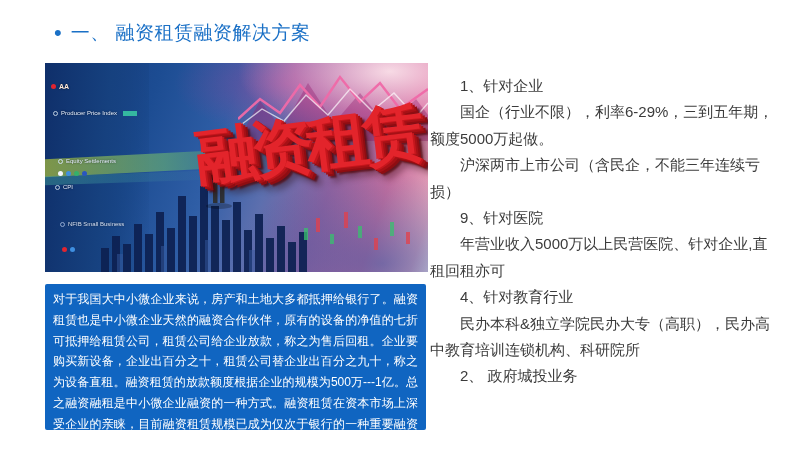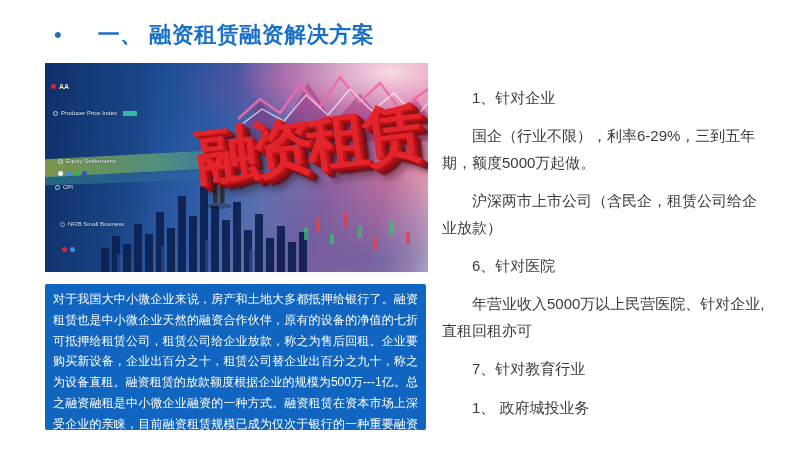--- a/index.html
+++ b/index.html
@@ -2,21 +2,21 @@
 <html><head>
 <meta charset="utf-8">
 <style>
   html,body{margin:0;padding:0;}
   body{font-family:"Liberation Sans","DejaVu Sans",sans-serif;}
   .page{position:relative;width:800px;height:450px;background:#ffffff;overflow:hidden;}
 
   
   .title-row{position:absolute;left:54px;top:20px;display:flex;align-items:center;color:#1A70C6;}
   .title-bullet{font-size:22px;line-height:22px;margin-right:9px;}
-  .page-title{font-size:22px;font-weight:bold;letter-spacing:.5px;margin-left:27px;}
+  .page-title{font-size:19px;font-weight:normal;letter-spacing:.5px;}
 
   
   .hero{position:absolute;left:45px;top:63px;width:383px;height:209px;overflow:hidden;
     background:
       radial-gradient(ellipse 55% 45% at 90% 4%, rgba(252,225,233,.95), rgba(238,140,185,.55) 45%, transparent 72%),
       radial-gradient(ellipse 45% 38% at 63% 10%, rgba(178,62,152,.45), transparent 65%),
       radial-gradient(ellipse 55% 60% at 88% 96%, rgba(40,80,160,.55), transparent 72%),
       linear-gradient(108deg,#16377b 0%,#1c4c92 26%,#2f5ea6 44%,#5d6fae 58%,#8f629f 72%,#c66f9e 85%,#e9a8bd 96%,#f6d8de 100%);}
   .left-panel{position:absolute;left:0;top:0;width:104px;height:100%;
     background:linear-gradient(95deg,#0f2f6a 0%,#16417f 55%,rgba(22,65,127,0) 100%);}
@@ -37,21 +37,21 @@
     letter-spacing:-6px;transform:rotate(-7deg);white-space:nowrap;
     text-shadow:2px 1px 0 #c4161c,4px 3px 0 #a61116,6px 5px 0 #8e0d12,8px 7px 2px rgba(80,5,8,.75),11px 11px 7px rgba(40,0,0,.45);}
 
   
   .info-box{position:absolute;left:45px;top:284px;width:381px;height:146px;box-sizing:border-box;
     background:#1065C1;color:#ffffff;padding:5px 8px;font-size:12px;line-height:20.8px;
     text-align:justify;border-radius:2px;}
 
   
   .points{position:absolute;left:430px;top:73px;width:352px;color:#3B3B3B;font-size:15px;line-height:26.4px;}
-  .points p{margin:12px;text-indent:2em;}
+  .points p{margin:0;text-indent:2em;}
 </style>
 </head>
 <body>
 
 <div class="page">
 
   <div class="title-row">
     <span class="title-bullet">•</span>
     <span class="page-title">一、 融资租赁融资解决方案</span>
   </div>
@@ -152,20 +152,21 @@
     </svg>
 
     <div class="headline3d">融资租赁</div>
   </div>
 
   <div class="info-box">对于我国大中小微企业来说，房产和土地大多都抵押给银行了。融资租赁也是中小微企业天然的融资合作伙伴，原有的设备的净值的七折可抵押给租赁公司，租赁公司给企业放款，称之为售后回租。企业要购买新设备，企业出百分之十，租赁公司替企业出百分之九十，称之为设备直租。融资租赁的放款额度根据企业的规模为500万---1亿。总之融资融租是中小微企业融资的一种方式。融资租赁在资本市场上深受企业的亲睐，目前融资租赁规模已成为仅次于银行的一种重要融资手段。</div>
 
   <div class="points">
       <p>1、针对企业</p>
       <p>国企（行业不限），利率6-29%，三到五年期，额度5000万起做。</p>
-      <p>沪深两市上市公司（含民企，租赁公司给企业放款）</p>
-      <p>6、针对医院</p>
+      <p>沪深两市上市公司（含民企，不能三年连续亏损）</p>
+      <p>9、针对医院</p>
       <p>年营业收入5000万以上民营医院、针对企业,直租回租亦可</p>
-      <p>7、针对教育行业</p>
-      <p>1、 政府城投业务</p>
+      <p>4、针对教育行业</p>
+      <p>民办本科&amp;独立学院民办大专（高职），民办高中教育培训连锁机构、科研院所</p>
+      <p>2、 政府城投业务</p>
     </div>
 
 </div>
 
 </body></html>

